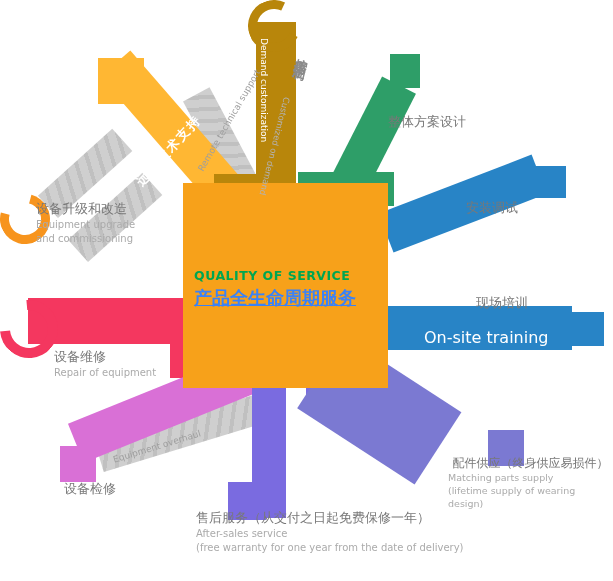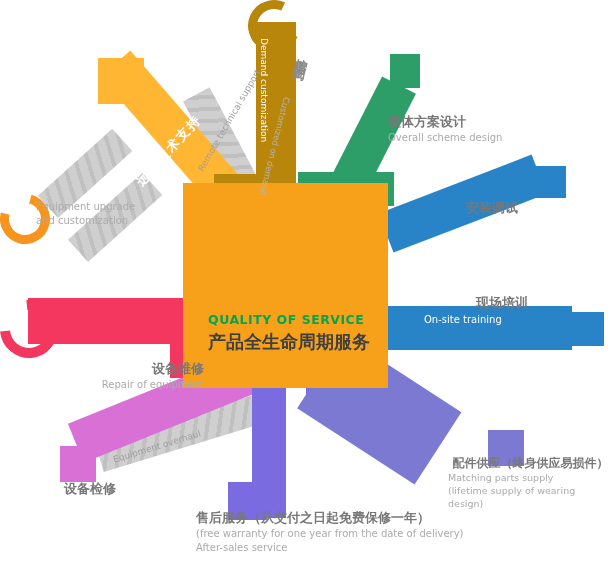--- a/index.html
+++ b/index.html
@@ -24,56 +24,56 @@
   .a-parts{left:344px;top:336px;width:140px;height:86px;transform-origin:0 0;transform:rotate(33deg);background:#7B79D2;}
   .a-training{left:388px;top:306px;width:184px;height:44px;background:#2884C6;}
   .a-install{left:386px;top:212px;width:164px;height:42px;transform-origin:0 50%;transform:rotate(-21deg);background:#2884C6;}
   .a-solution-base{left:298px;top:172px;width:96px;height:34px;background:#2E9E68;}
   .a-solution{left:340px;top:182px;width:130px;height:38px;transform-origin:0 50%;transform:rotate(-63deg);background:#2E9E68;}
   .a-demand-base{left:214px;top:174px;width:48px;height:30px;background:#B8860B;}
   .a-demand{left:256px;top:22px;width:40px;height:180px;background:#B8860B;}
 
   
   .center-rect{left:183px;top:183px;width:205px;height:205px;background:#F7A11A;}
-  .center-text{left:208px;top:268px;width:185px;margin-top:44px;}
+  .center-text{left:194px;top:268px;width:185px;}
   .center-en{color:#00A651;font-weight:bold;font-size:12.5px;letter-spacing:0.5px;white-space:nowrap;}
-  .center-zh{color:#404040;font-weight:bold;font-size:18px;margin-top:3px;white-space:nowrap;}
+  .center-zh{color:#3b82f6;font-weight:bold;font-size:18px;margin-top:3px;white-space:nowrap;text-decoration:underline;}
 
   
   .h-remote{left:98px;top:58px;width:46px;height:46px;background:#FFB733;}
   .h-overhaul{left:60px;top:446px;width:36px;height:36px;background:#D970D6;}
   .h-aftersales{left:228px;top:482px;width:38px;height:38px;background:#7A6BE0;}
   .h-parts{left:488px;top:430px;width:36px;height:36px;background:#7B79D2;}
   .h-training{left:570px;top:312px;width:34px;height:34px;background:#2884C6;}
   .h-install{left:534px;top:166px;width:32px;height:32px;background:#2884C6;}
   .h-solution{left:390px;top:54px;width:30px;height:34px;background:#2E9E68;}
   .ring{border-radius:50%;background:transparent;}
   .ring-demand{left:248px;top:0;width:34px;height:34px;border:9px solid #B8860B;border-right-color:transparent;transform:rotate(-20deg);}
   .ring-upgrade{left:0;top:194px;width:32px;height:32px;border:9px solid #F7941D;border-top-color:transparent;transform:rotate(-30deg);}
   .ring-repair{left:0;top:300px;width:38px;height:38px;border:10px solid #F4375F;border-left-color:transparent;transform:rotate(40deg);}
 
   
-  .zh{color:#787878;font-weight:bold;font-size:13px;white-space:nowrap;}
+  .zh{color:#787878;font-weight:normal;font-size:13px;white-space:nowrap;}
   .en{color:#ABABAB;font-size:10px;white-space:nowrap;line-height:1.35;}
   .t-demand-en{left:259px;top:38px;writing-mode:vertical-rl;color:#fff;font-size:9px;white-space:nowrap;}
   .t-demand-zh{left:296px;top:46px;writing-mode:vertical-rl;transform-origin:0 0;transform:rotate(14deg);color:#8a8a8a;font-weight:bold;font-size:13px;letter-spacing:3px;}
   .t-demand-note{left:282px;top:96px;writing-mode:vertical-rl;transform-origin:0 0;transform:rotate(14deg);color:#b3b3b3;font-size:8.5px;}
   .t-remote-zh{left:132px;top:178px;transform-origin:0 0;transform:rotate(-48deg);color:#fff;font-weight:bold;font-size:13px;letter-spacing:2px;white-space:nowrap;}
   .t-remote-en{left:196px;top:168px;transform-origin:0 0;transform:rotate(-60deg);color:#9e9e9e;font-size:9px;white-space:nowrap;}
   .lbl-upgrade{left:36px;top:200px;width:140px;}
-  .lbl-repair{left:54px;top:360px;width:150px;text-align:right;}
+  .lbl-repair{left:54px;top:348px;width:150px;}
   .t-overhaul-en{left:112px;top:455px;transform-origin:0 0;transform:rotate(-17deg);color:#9e9e9e;font-size:9px;white-space:nowrap;}
   .lbl-overhaul{left:64px;top:480px;width:120px;}
   .lbl-aftersales{left:168px;top:509px;width:290px;margin-left:28px;}
   .lbl-aftersales .zh{font-size:13px;}
   .lbl-parts{left:448px;top:455px;width:165px;}
   .lbl-parts .zh{font-size:12px;text-align:center;}
   .lbl-parts .en{font-size:9.5px;white-space:normal;}
   .lbl-training-zh{left:476px;top:294px;}
-  .t-training-en{left:424px;top:314px;color:#fff;font-size:10px;white-space:nowrap;}
+  .t-training-en{left:424px;top:328px;color:#fff;font-size:16px;white-space:nowrap;}
   .lbl-install{left:466px;top:199px;width:120px;}
   .lbl-solution{left:388px;top:113px;width:140px;}
 </style>
 </head>
 <body>
 
 <div class="canvas">
 
   <div class="abs silver a-remote-silver"></div>
   <div class="abs a-remote"></div>
@@ -111,51 +111,51 @@
   <div class="abs ring ring-repair"></div>
 
   <div class="abs t-demand-en">Demand customization</div>
   <div class="abs t-demand-zh">按需定制</div>
   <div class="abs t-demand-note">Customized on demand</div>
 
   <div class="abs t-remote-zh">远程技术支持</div>
   <div class="abs t-remote-en">Remote technical support</div>
 
   <div class="abs lbl-upgrade">
+    <div class="zh">设备升级和改造</div>
     <div class="en">Equipment upgrade</div>
-    <div class="en">and customization</div>
+    <div class="en">and commissioning</div>
   </div>
 
   <div class="abs lbl-repair">
     <div class="zh">设备维修</div>
     <div class="en">Repair of equipment</div>
   </div>
 
   <div class="abs t-overhaul-en">Equipment overhaul</div>
   <div class="abs lbl-overhaul">
     <div class="zh">设备检修</div>
   </div>
 
   <div class="abs lbl-aftersales">
     <div class="zh">售后服务（从交付之日起免费保修一年）</div>
+    <div class="en">After-sales service</div>
     <div class="en">(free warranty for one year from the date of delivery)</div>
-    <div class="en">After-sales service</div>
   </div>
 
   <div class="abs lbl-parts">
     <div class="zh">配件供应（终身供应易损件）</div>
     <div class="en">Matching parts supply</div>
     <div class="en">(lifetime supply of wearing design)</div>
   </div>
 
   <div class="abs zh lbl-training-zh">现场培训</div>
   <div class="abs t-training-en">On-site training</div>
 
   <div class="abs lbl-install">
     <div class="zh">安装调试</div>
   </div>
 
   <div class="abs lbl-solution">
     <div class="zh">整体方案设计</div>
-    <div class="en">Overall scheme design</div>
   </div>
 
 </div>
 
 </body></html>

